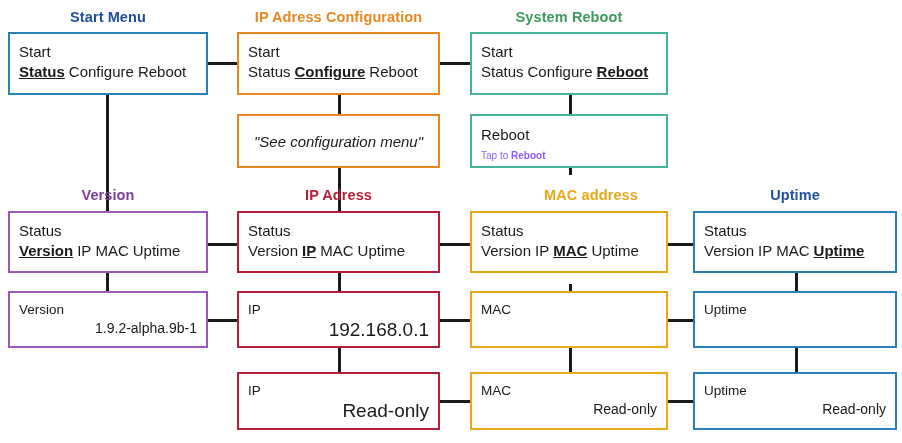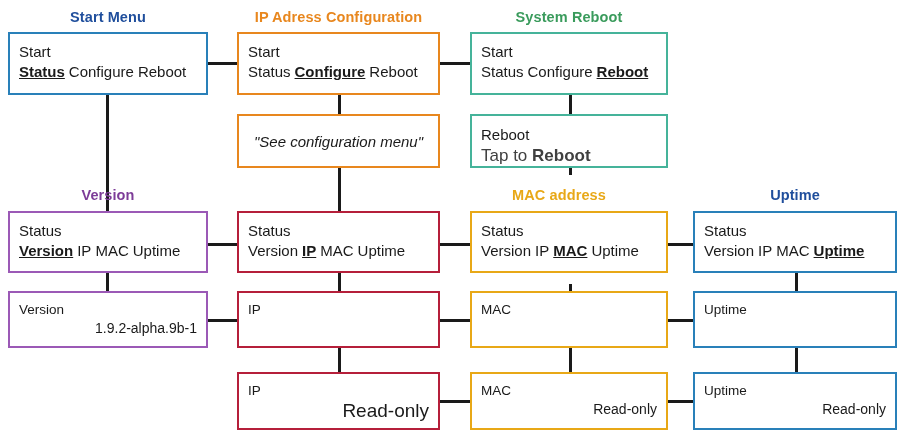--- a/index.html
+++ b/index.html
@@ -52,21 +52,21 @@
   }
   .note-text{
     font-size:15px;
     font-style:italic;
     color:#1a1a1a;
     white-space:nowrap;
   }
 
   .act-box{padding:8px 9px 0 9px;}
   .act-l1{font-size:15px;color:#1a1a1a;line-height:21px;white-space:nowrap;}
-  .act-l2{font-size:17px;color:#404040;line-height:21px;white-space:nowrap;}
+  .act-l2{font-size:10px;color:#8b5cf6;line-height:21px;white-space:nowrap;}
   .act-l2 b{font-weight:bold;}
 
   .val-box{padding:8px 9px 0 9px;}
   .val-label{
     font-size:13.5px;color:#1a1a1a;line-height:17px;white-space:nowrap;
   }
   .val-value{
     font-size:19px;color:#1a1a1a;line-height:24px;white-space:nowrap;text-align:right;
   }
   .val-value.sm{font-size:14px;line-height:20px;}
@@ -134,21 +134,22 @@
   <div class="box note-box" style="left:237px;top:114px;width:203px;height:54px;border-color:#E8871E;">
     <div class="note-text">"See configuration menu"</div>
   </div>
 
   <div class="box act-box" style="left:470px;top:114px;width:198px;height:54px;border-color:#45B39A;">
     <div class="act-l1">Reboot</div>
     <div class="act-l2"><span>Tap to </span><b>Reboot</b></div>
   </div>
 
   <div class="title" style="left:8px;top:187px;width:200px;color:#7D3C98;">Version</div>
-  <div class="title" style="left:460px;top:187px;width:198px;color:#E8A817;">MAC address</div>
+  <div class="title" style="left:237px;top:187px;width:203px;color:#B51F3A;">IP Adress</div>
+  <div class="title" style="left:492px;top:187px;width:198px;color:#E8A817;">MAC address</div>
   <div class="title" style="left:693px;top:187px;width:204px;color:#1F4E9C;">Uptime</div>
 
   <div class="box menu-box" style="left:8px;top:211px;width:200px;height:62px;border-color:#9B59B6;">
     <div class="menu-line">Status</div>
     <div class="menu-line">
       <span class="sel">Version</span><span class="sp"></span><span>IP</span><span class="sp"></span><span>MAC</span><span class="sp"></span><span>Uptime</span>
     </div>
   </div>
 
   <div class="box menu-box" style="left:237px;top:211px;width:203px;height:62px;border-color:#B51F3A;">
@@ -172,20 +173,21 @@
     </div>
   </div>
 
   <div class="box val-box" style="left:8px;top:291px;width:200px;height:57px;border-color:#9B59B6;">
     <div class="val-label">Version</div>
     <div class="val-value sm">1.9.2-alpha.9b-1</div>
   </div>
 
   <div class="box val-box" style="left:237px;top:291px;width:203px;height:57px;border-color:#B51F3A;">
     <div class="val-label">IP</div>
+    <div class="val-value">192.168.0.1</div>
   </div>
 
   <div class="box val-box" style="left:470px;top:291px;width:198px;height:57px;border-color:#E8A817;">
     <div class="val-label">MAC</div>
   </div>
 
   <div class="box val-box" style="left:693px;top:291px;width:204px;height:57px;border-color:#2980b9;">
     <div class="val-label">Uptime</div>
   </div>
 

